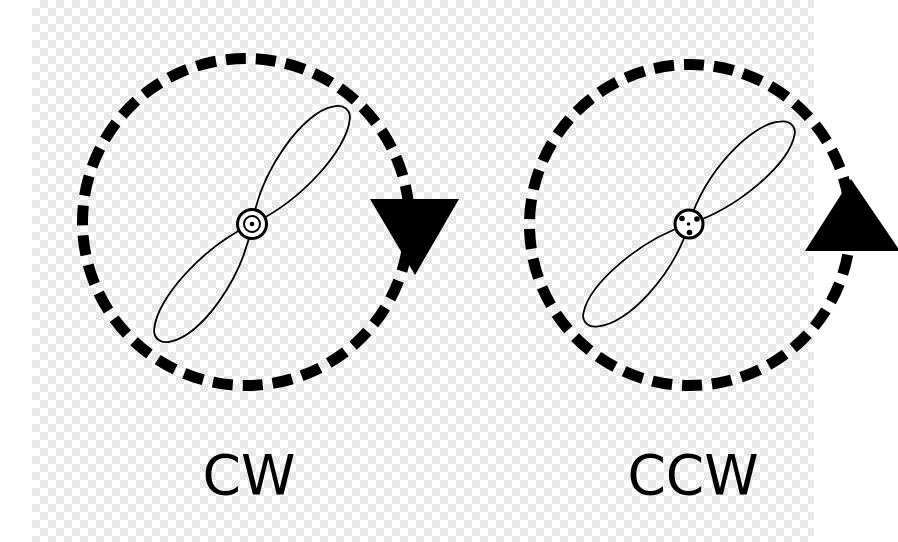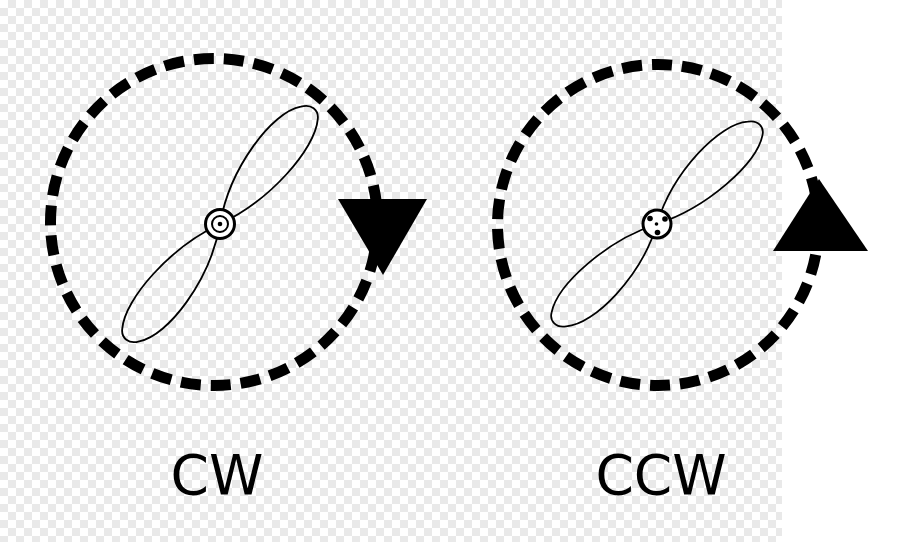--- a/index.html
+++ b/index.html
@@ -16,20 +16,21 @@
     position: relative;
     width: 782px;
     height: 542px;
     
     background-color: #ffffff;
     background-image:
       linear-gradient(45deg, #e9e9e9 25%, transparent 25%, transparent 75%, #e9e9e9 75%),
       linear-gradient(45deg, #e9e9e9 25%, transparent 25%, transparent 75%, #e9e9e9 75%);
     background-position: 0 0, 8px 8px;
     background-size: 16px 16px;
+    margin-left: 32px;
   }
   svg { display: block; position: absolute; left: 0; top: 0; }
   .dash-circle {
     fill: none;
     stroke: #000000;
     stroke-width: 11;
     stroke-dasharray: 20 10;
   }
   .blade {
     fill: none;

